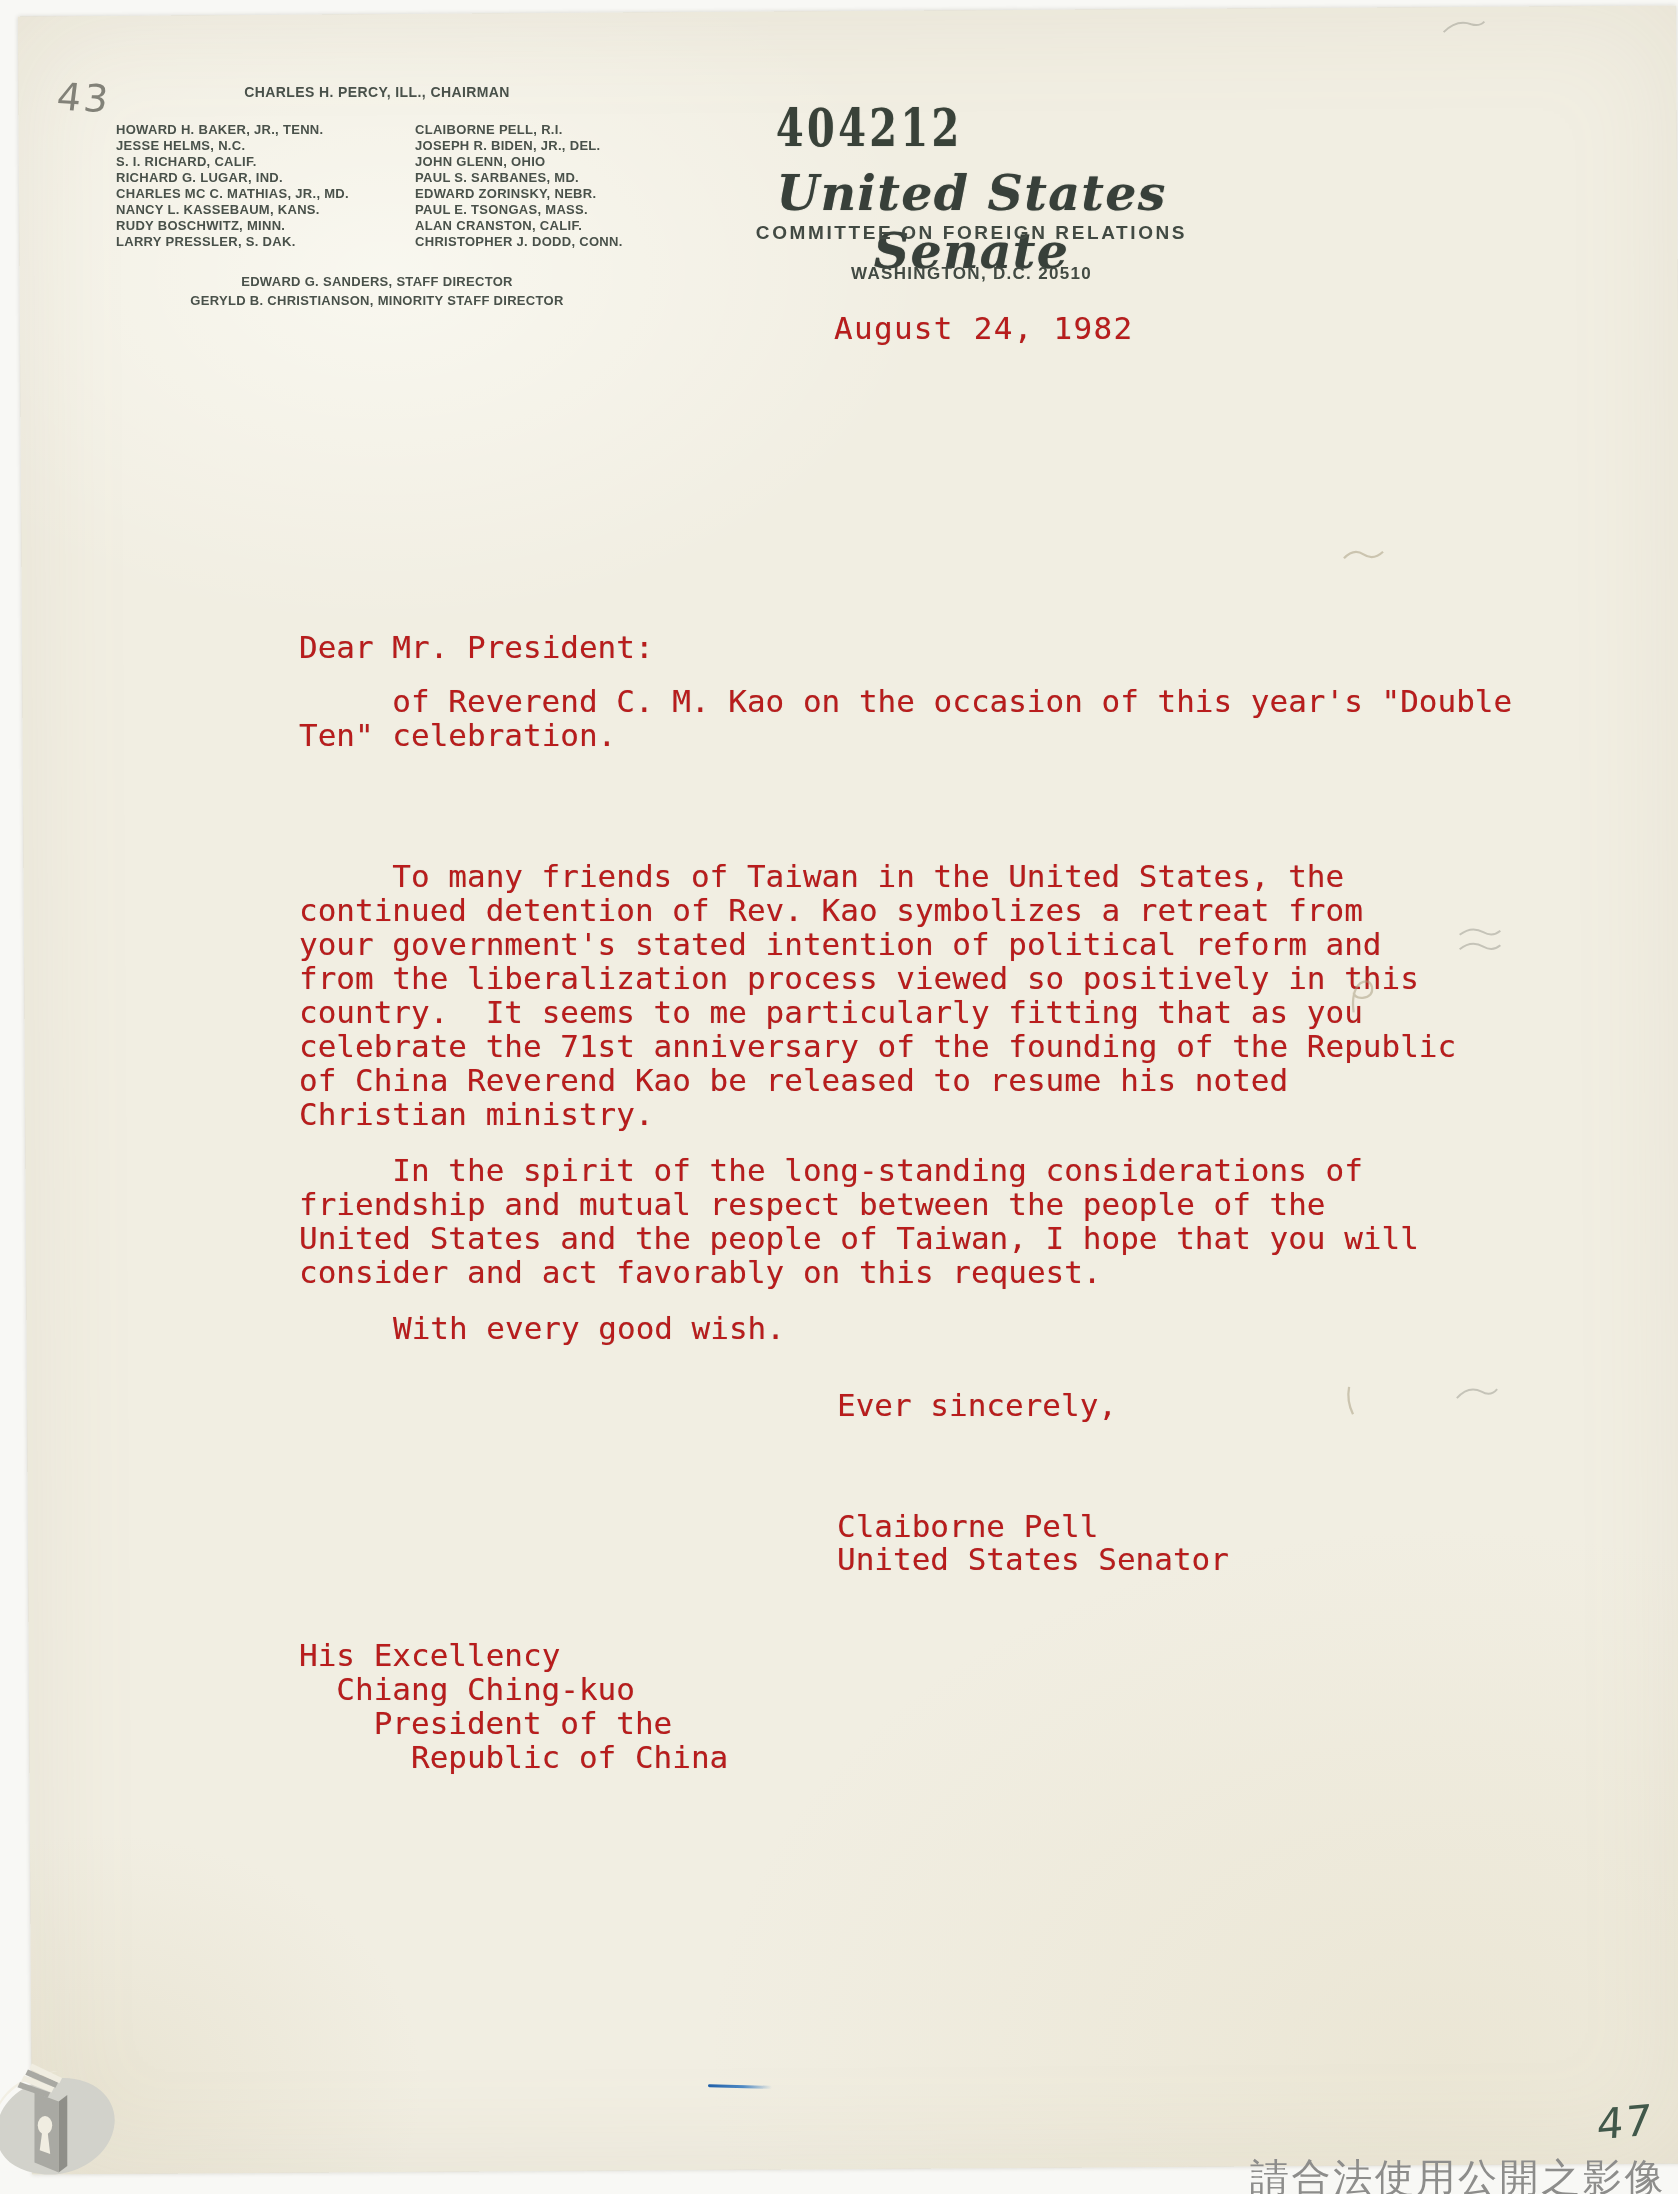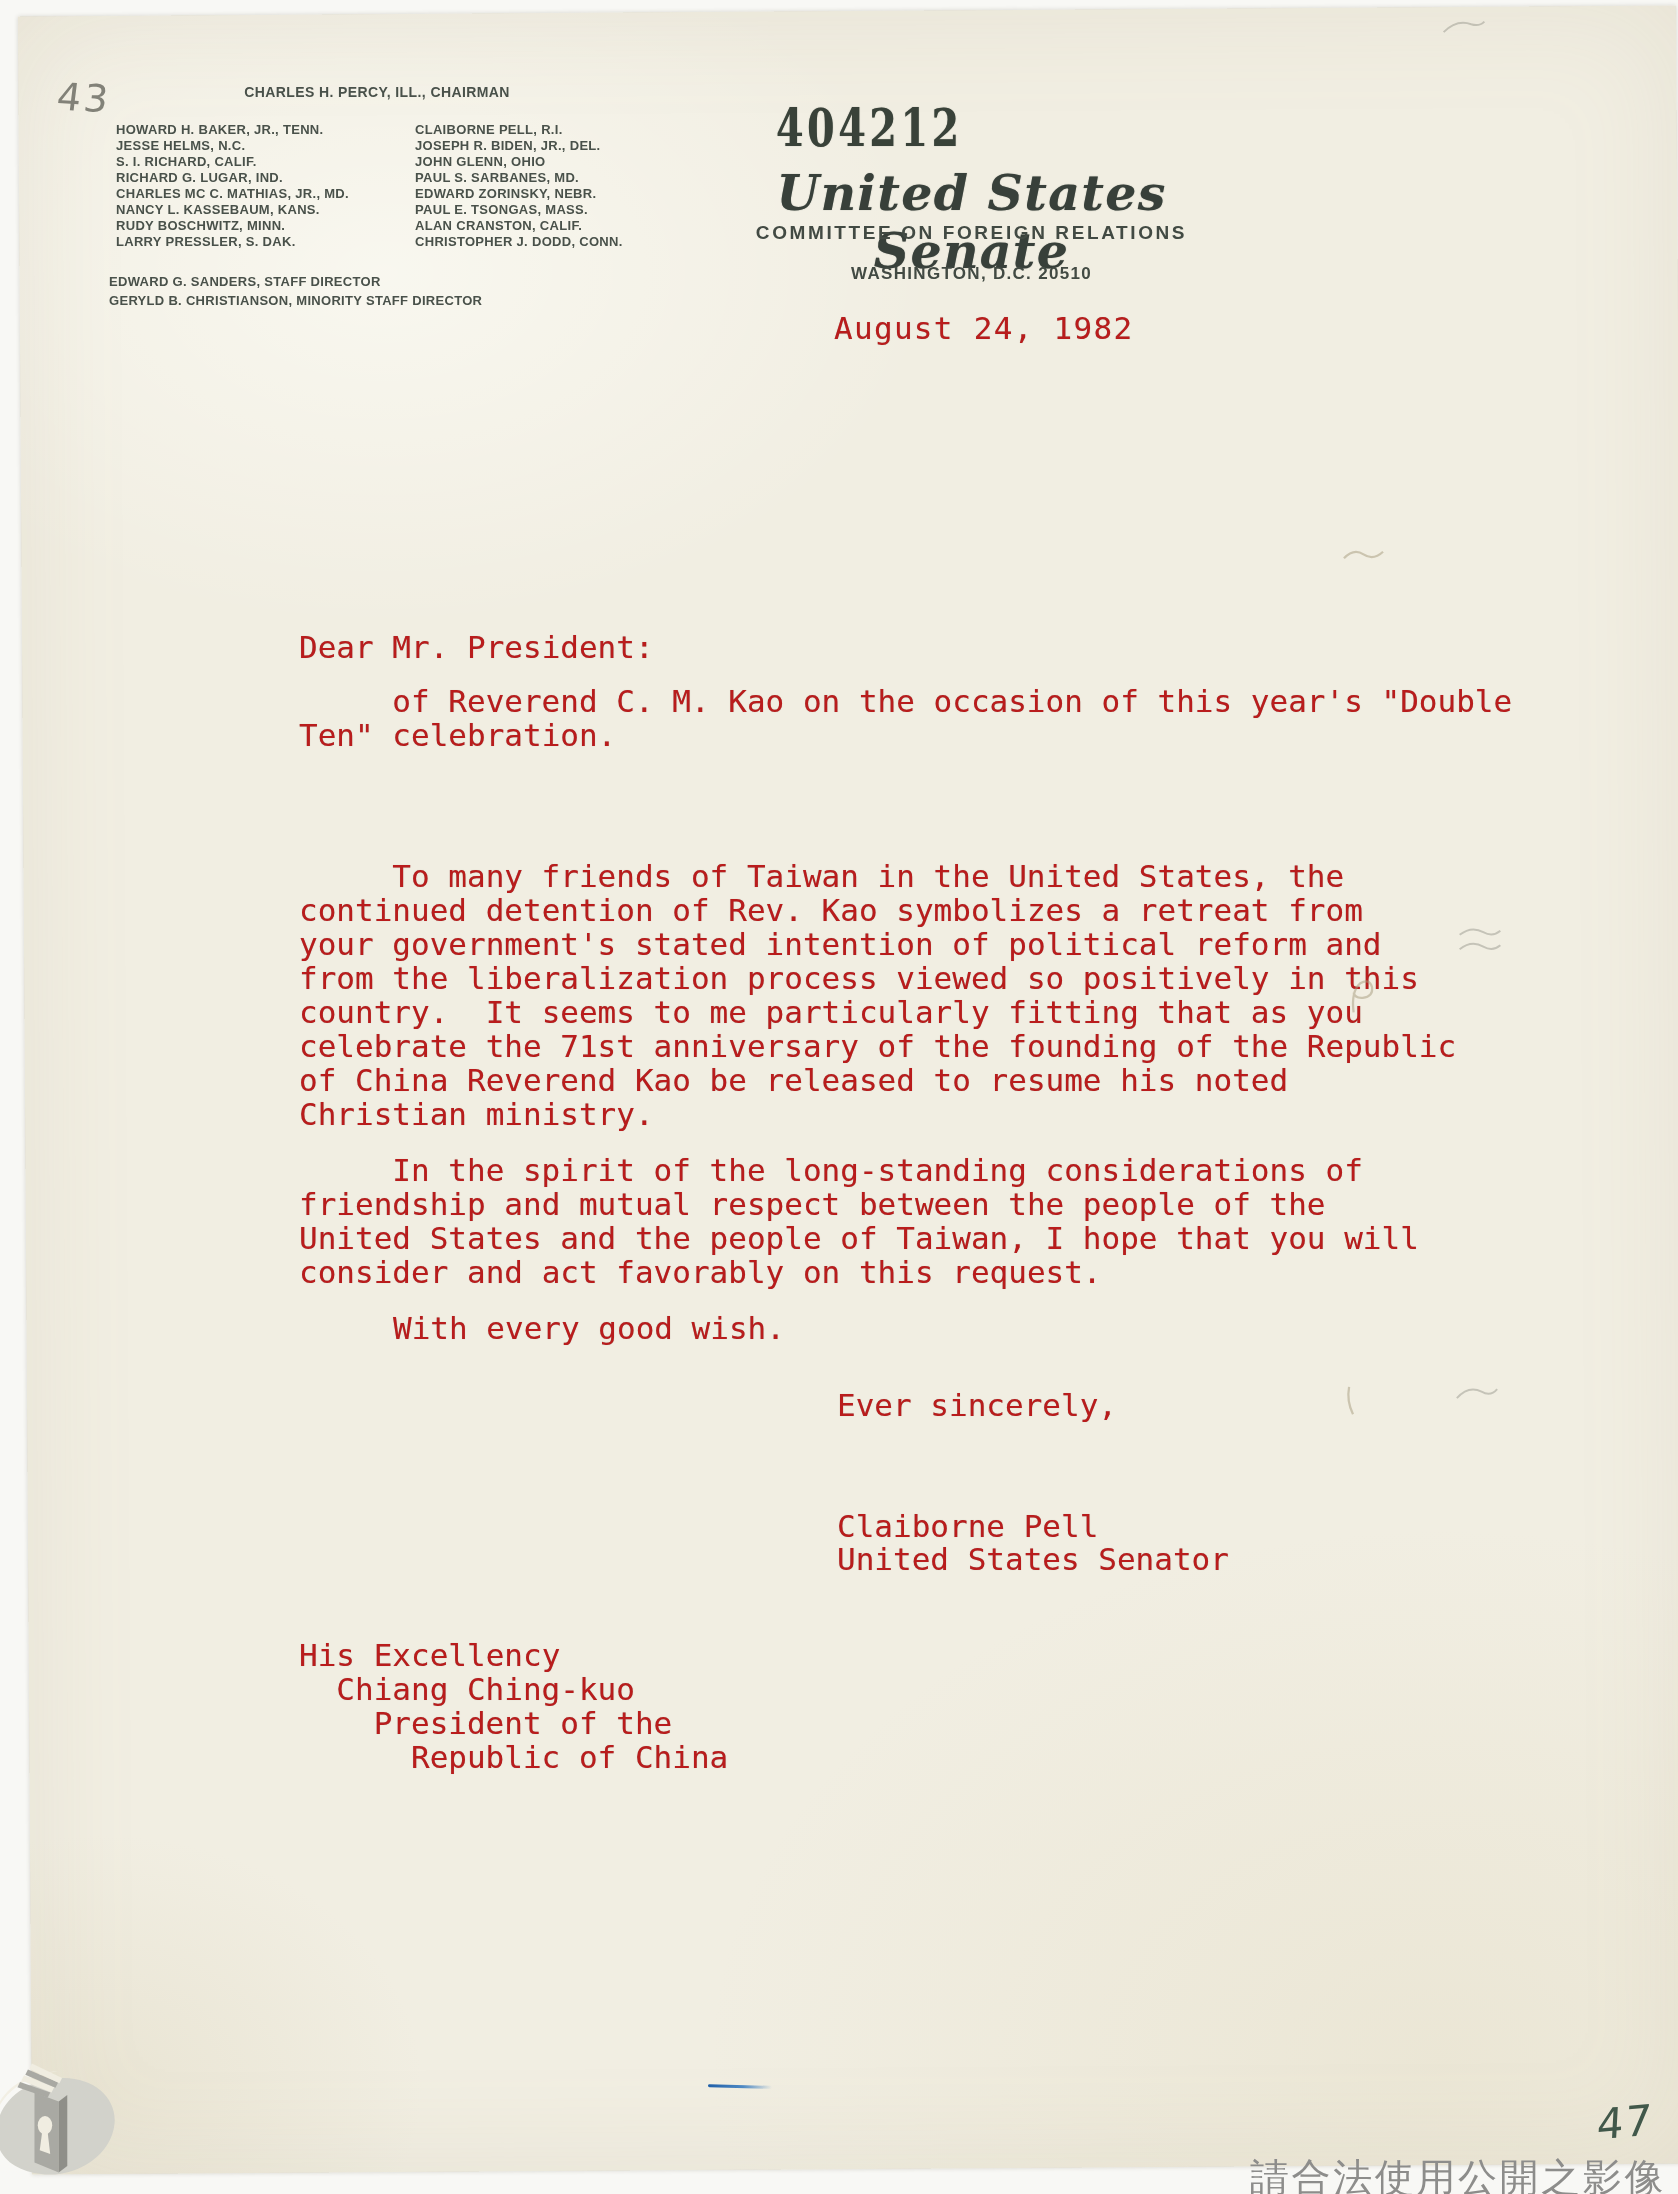--- a/index.html
+++ b/index.html
@@ -16,21 +16,21 @@
          box-shadow:0 0 4.6px rgba(60,55,40,.18), inset 0 0 112px rgba(168,155,120,.13);}
   
   .lh{color:#49514a;font-weight:700;}
   .chairman{position:absolute;left:109px;top:84px;width:536px;text-align:center;
             font-size:14px;letter-spacing:0.4px;}
   .members{position:absolute;top:122px;font-size:13px;line-height:16px;letter-spacing:0.3px;
            white-space:pre;}
   .members div{height:16px;}
   .col-left{left:116px;}
   .col-right{left:415px;}
-  .staffdir{position:absolute;left:109px;top:272px;width:536px;
+  .staffdir{position:absolute;left:109px;top:272px;width:536px;text-align:center;
             font-size:13px;line-height:19px;letter-spacing:0.3px;}
   .stamp{position:absolute;left:776px;top:96px;font-family:"DejaVu Serif",serif;
          font-weight:700;font-size:53px;letter-spacing:4.6px;color:#394239;
          transform:scaleX(.75);transform-origin:left top;text-shadow:0 0 1px rgba(57,66,57,.55);}
   .senate{position:absolute;left:711px;top:164px;width:521px;text-align:center;
           font-family:"DejaVu Serif",serif;font-style:italic;font-weight:700;
           font-size:49px;letter-spacing:1.3px;color:#38403a;text-shadow:0 0 1px rgba(56,64,58,.5);}
   .committee{position:absolute;left:711px;top:222px;width:521px;text-align:center;
              font-size:19px;letter-spacing:2.6px;color:#424a43;font-weight:700;}
   .cityline{position:absolute;left:711px;top:264px;width:521px;text-align:center;

